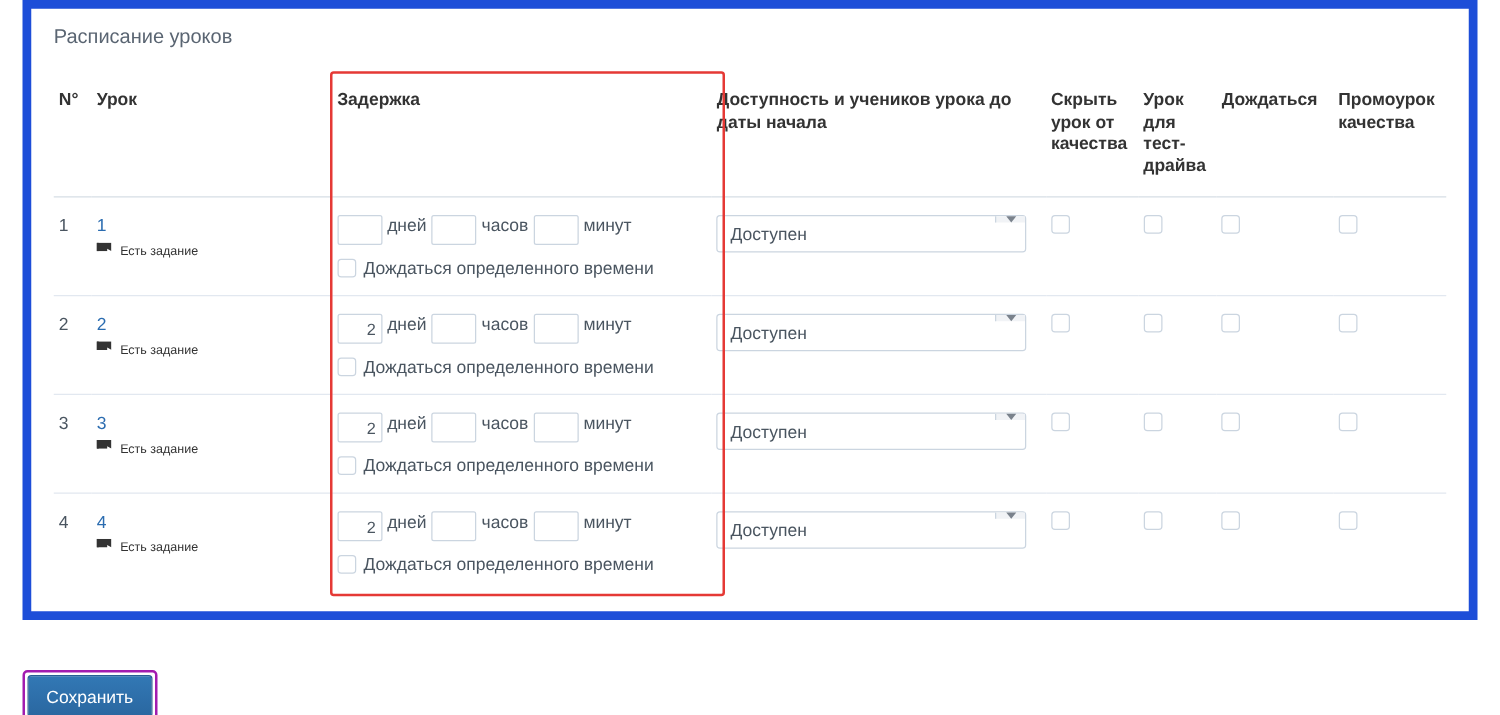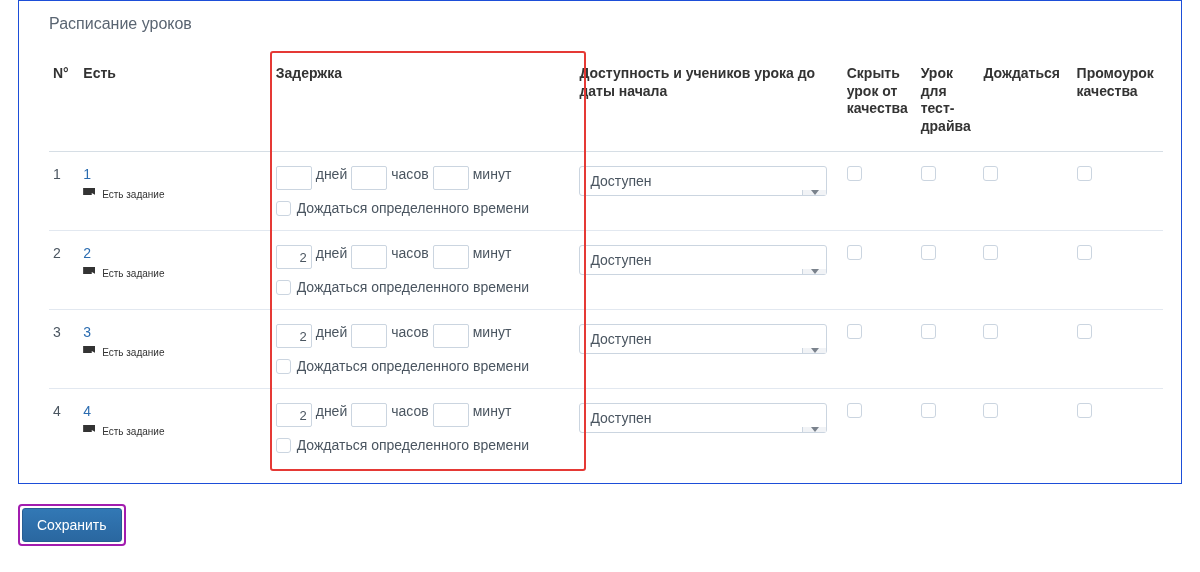--- a/index.html
+++ b/index.html
@@ -4,23 +4,22 @@
   <style>
     * { box-sizing: border-box; margin: 0; padding: 0; }
     body {
       font-family: Arial, Helvetica, sans-serif;
       background: #ffffff;
       color: #4a5568;
       font-size: 14px;
       width: 1200px;
     }
     .panel {
-      border: 1px solid #1d4ed8;
-      margin: 0 18px 8px 18px;
-      padding-left: 12px;
+      border: 7px solid #1d4ed8;
+      margin: 0 18px 28px 18px;
     }
     .panel-header {
       padding: 14px 18px 16px 18px;
       font-size: 16px;
       color: #5a6572;
     }
     .panel-body {
       padding: 6px 18px 16px 18px;
     }
     table {
@@ -98,21 +97,21 @@
       align-items: center;
       gap: 6px;
     }
     .select-wrap {
       position: relative;
       width: 248px;
       height: 30px;
       border: 1px solid #cbd5e0;
       border-radius: 3px;
       display: flex;
-      align-items: flex-end;
+      align-items: flex-start;
       background: #fff;
     }
     .select-wrap .sel-text{
       flex: 1;
       padding: 6px 10px;
       color: #4a5560;
     }
     .select-wrap .sel-btn {
       width: 24px;
       border-left: 1px solid #cbd5e0;
@@ -165,21 +164,21 @@
 
 
 <div class="panel">
   <div class="panel-header">Расписание уроков</div>
 
   <div class="panel-body container-rel">
     <table>
       <thead>
         <tr>
           <th class="col-num">N°</th>
-          <th class="col-lesson">Есть</th>
+          <th class="col-lesson">Урок</th>
           <th class="col-delay" id="th-delay">Задержка</th>
           <th class="col-avail">Доступность и учеников урока до даты начала</th>
           <th class="col-chk">Скрыть урок от качества</th>
           <th class="col-chk2">Урок для тест-драйва</th>
           <th class="col-promo">Дождаться</th>
           <th class="col-chk">Промоурок качества</th>
         </tr>
       </thead>
       <tbody id="tbody">
           <tr>

